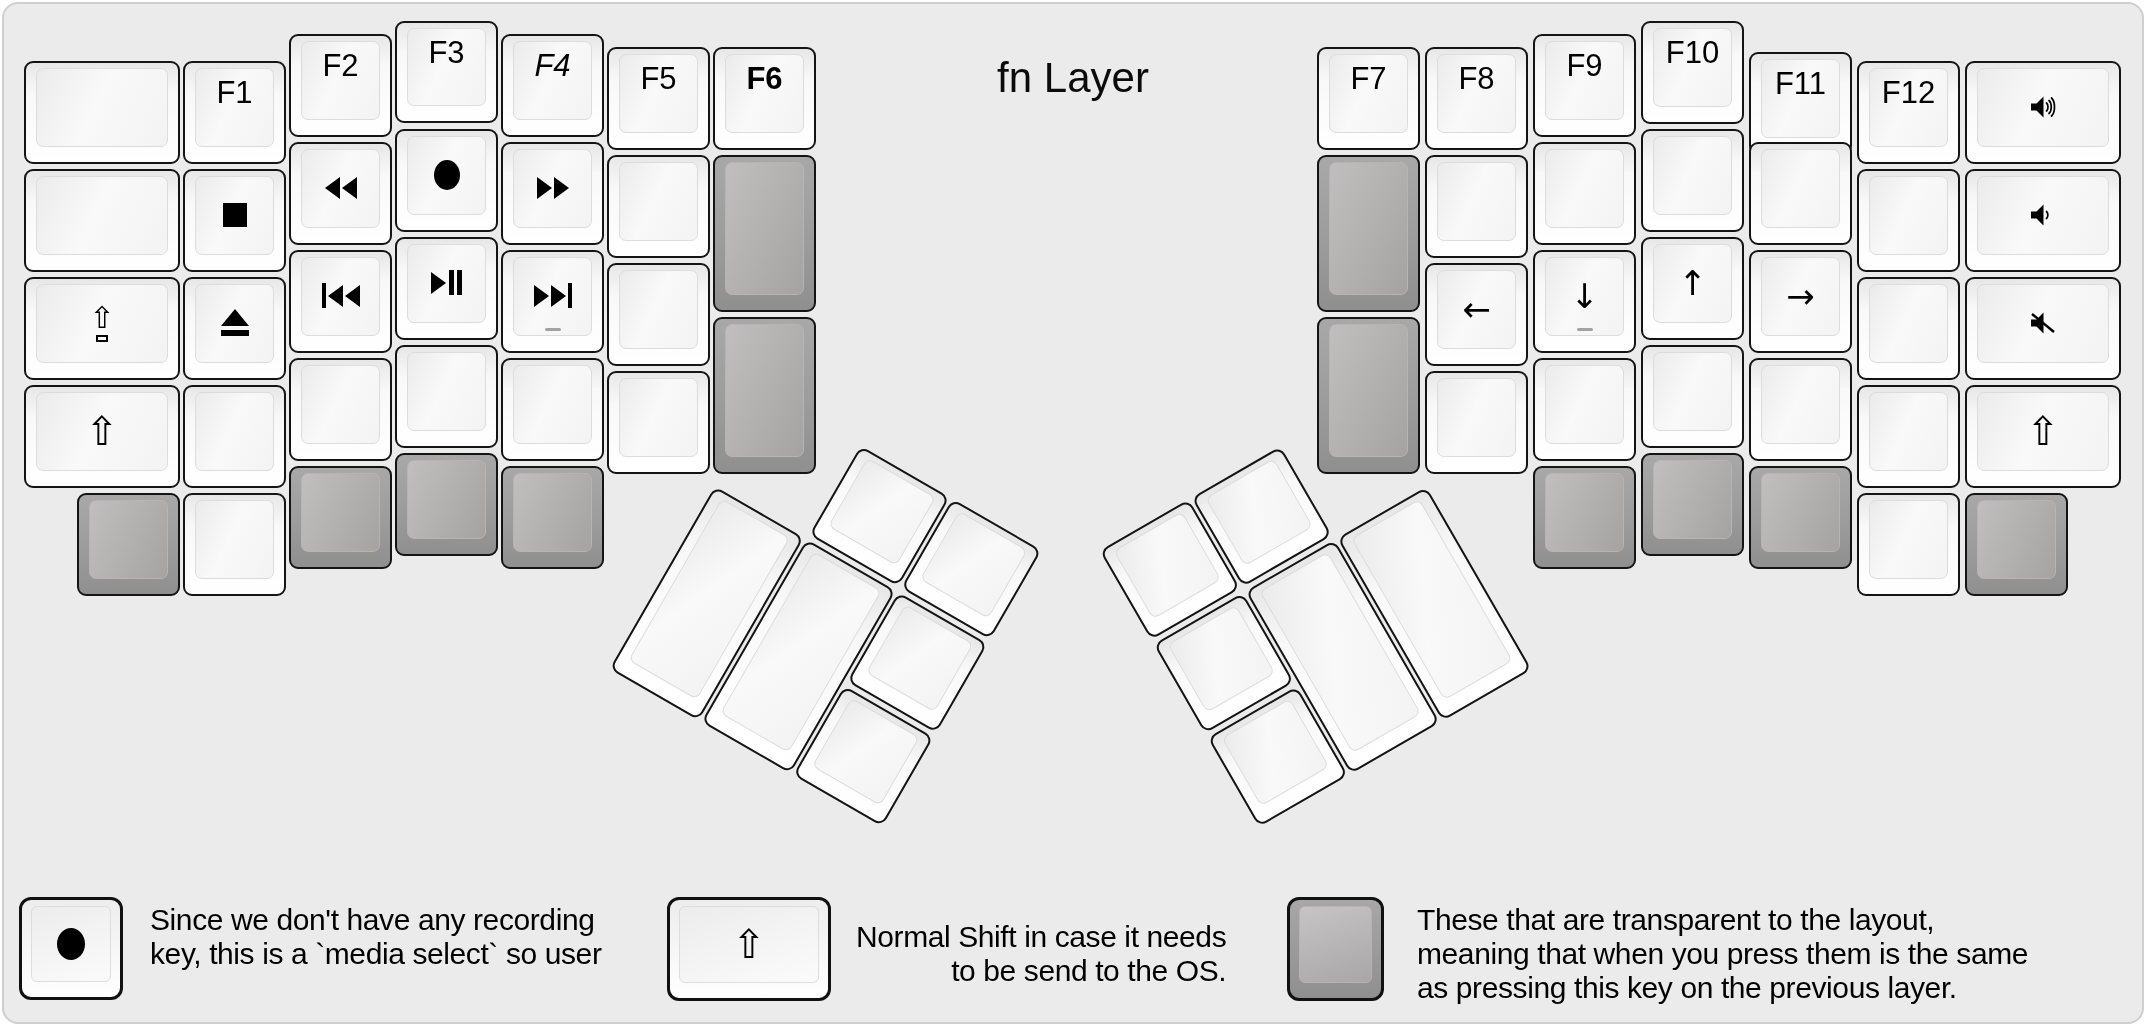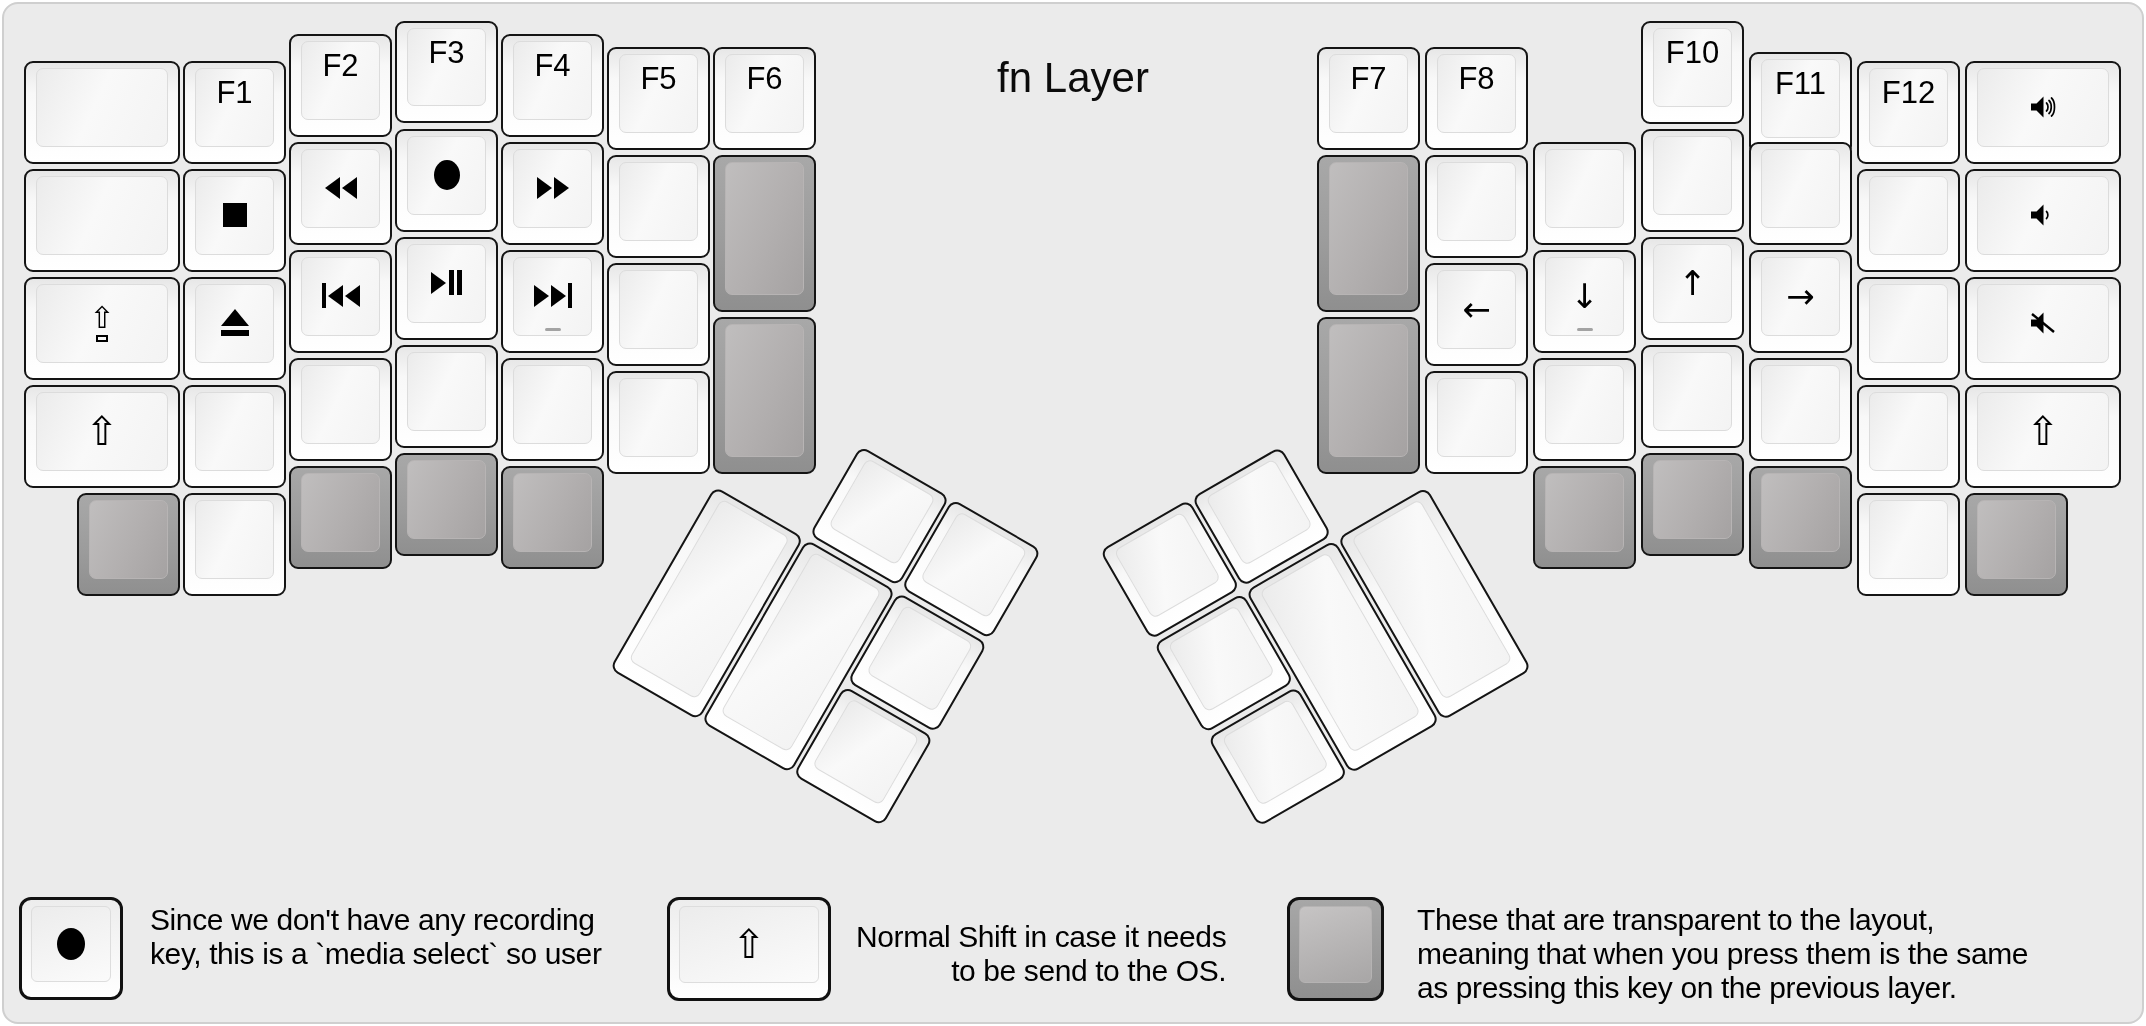--- a/index.html
+++ b/index.html
@@ -126,21 +126,21 @@
         <span class="vb"></span>
         <span class="vb"></span>
       </div>
     </div>
     <div class="key white" style="left: 395px; top: 345px; width: 103px; height: 103px;">
       <div class="cap"></div>
     </div>
     <div class="key gray" style="left: 395px; top: 453px; width: 103px; height: 103px;">
       <div class="cap"></div>
     </div>
-    <div class="key white" style="left: 501px; top: 34px; width: 103px; height: 103px;">
+    <div class="key white" style="left: 501px; top: 34px; width: 103px; height: 103px; font-style: italic;">
       <div class="cap"></div>
       <div class="klabel">F4</div>
     </div>
     <div class="key white" style="left: 501px; top: 142px; width: 103px; height: 103px;">
       <div class="cap"></div>
       <div class="gl">
         <span class="tr"></span>
         <span class="tr"></span>
       </div>
     </div>
@@ -165,21 +165,21 @@
     </div>
     <div class="key white" style="left: 607px; top: 155px; width: 103px; height: 103px;">
       <div class="cap"></div>
     </div>
     <div class="key white" style="left: 607px; top: 263px; width: 103px; height: 103px;">
       <div class="cap"></div>
     </div>
     <div class="key white" style="left: 607px; top: 371px; width: 103px; height: 103px;">
       <div class="cap"></div>
     </div>
-    <div class="key white" style="left: 713px; top: 47px; width: 103px; height: 103px;">
+    <div class="key white" style="left: 713px; top: 47px; width: 103px; height: 103px; font-weight: bold;">
       <div class="cap"></div>
       <div class="klabel">F6</div>
     </div>
     <div class="key gray" style="left: 713px; top: 155px; width: 103px; height: 157px;">
       <div class="cap"></div>
     </div>
     <div class="key gray" style="left: 713px; top: 317px; width: 103px; height: 157px;">
       <div class="cap"></div>
     </div>
     <div class="key gray" style="left: 77px; top: 493px; width: 103px; height: 103px;">
@@ -206,20 +206,24 @@
       <div class="cap"></div>
     </div>
     <div class="key white" style="left: 1425px; top: 263px; width: 103px; height: 103px;">
       <div class="cap"></div>
       <div class="gl">
         <span class="tglyph">←</span>
       </div>
     </div>
     <div class="key white" style="left: 1425px; top: 371px; width: 103px; height: 103px;">
       <div class="cap"></div>
+    </div>
+    <div class="key white" style="left: 1533px; top: 34px; width: 103px; height: 103px;">
+      <div class="cap"></div>
+      <div class="klabel">F9</div>
     </div>
     <div class="key white" style="left: 1533px; top: 142px; width: 103px; height: 103px;">
       <div class="cap"></div>
     </div>
     <div class="key white" style="left: 1533px; top: 250px; width: 103px; height: 103px;">
       <div class="cap"></div>
       <div class="gl">
         <span class="tglyph">↓</span>
       </div>
       <div class="home-dash"></div>

